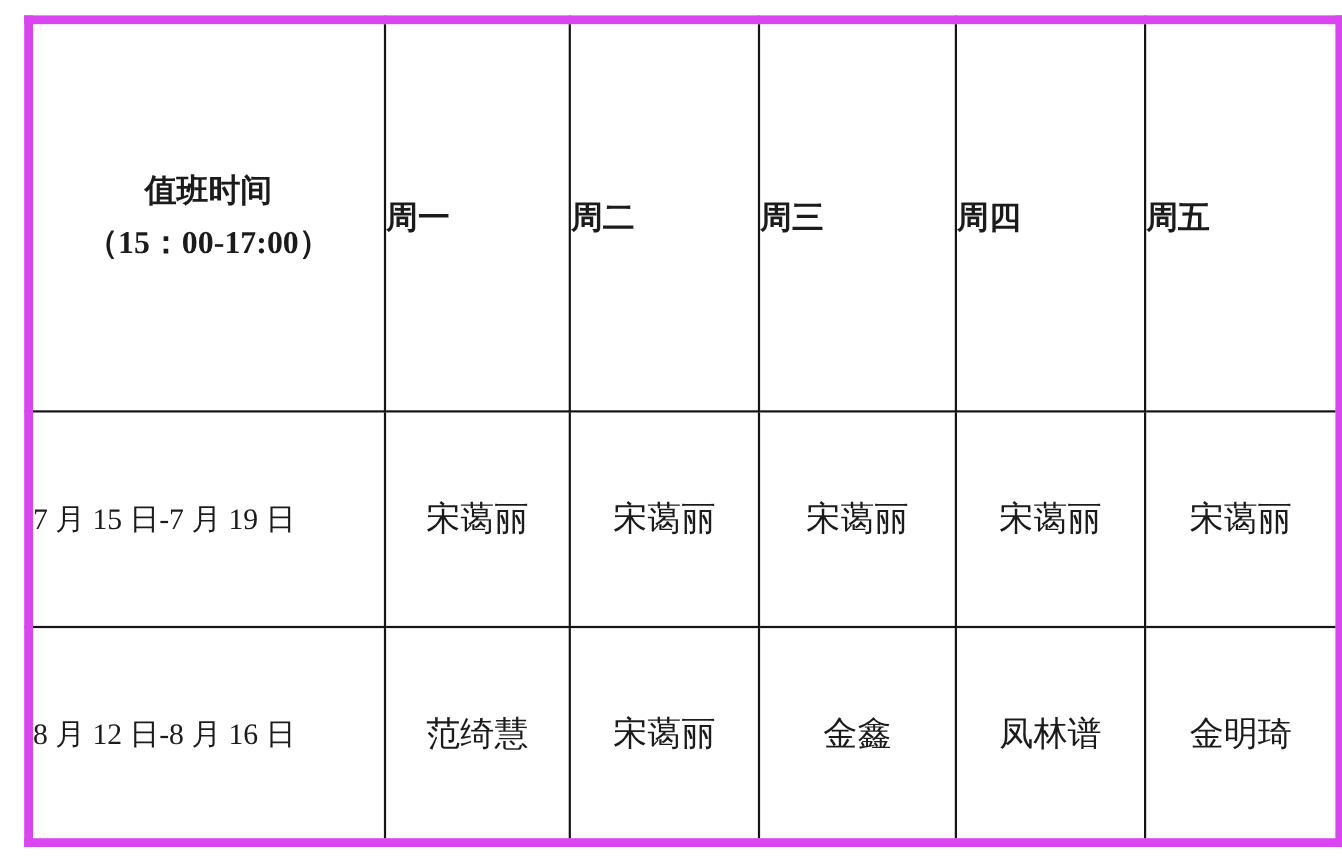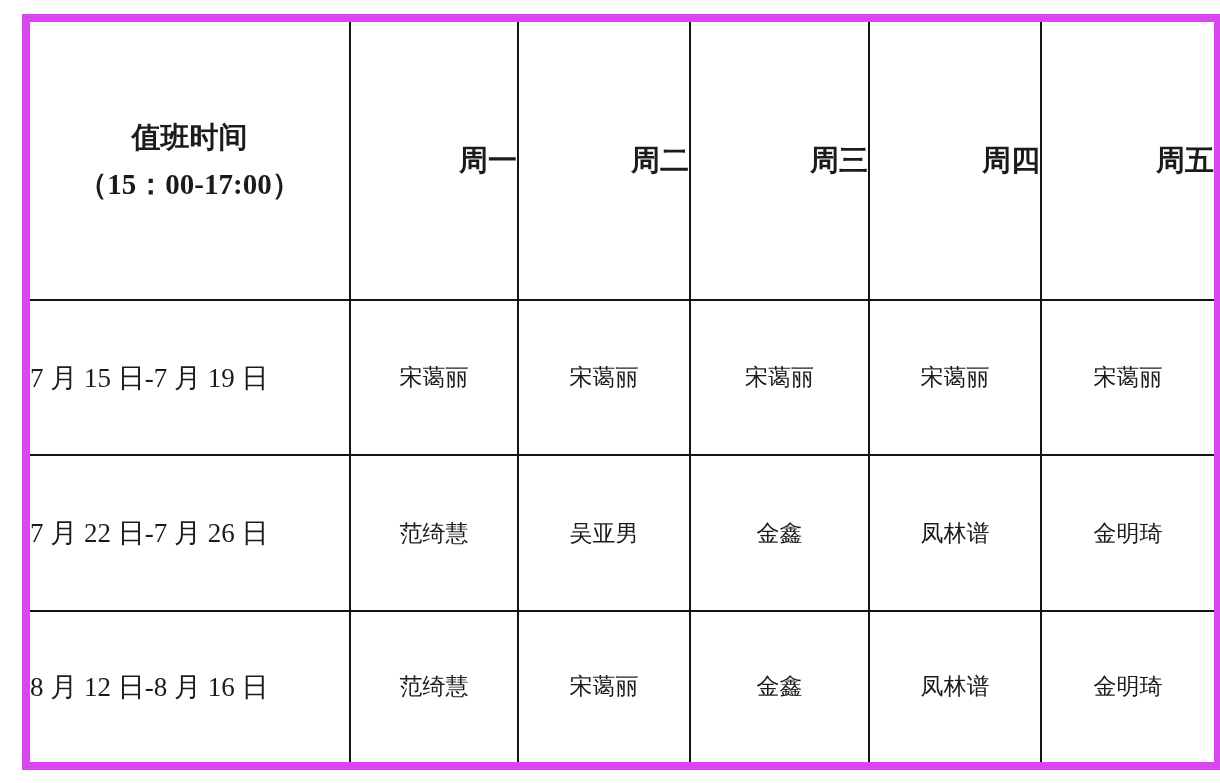--- a/index.html
+++ b/index.html
@@ -35,36 +35,36 @@
   tr.data-row.last { height: 92px; }
 
   th.time-head {
     text-align: center;
     vertical-align: middle;
     font-weight: bold;
     font-size: 29px;
     line-height: 1.6;
   }
   th.day-head {
-    text-align: right;
+    text-align: left;
     vertical-align: middle;
     font-weight: bold;
     font-size: 29px;
   }
   td.date-cell {
     text-align: left;
     vertical-align: middle;
     font-size: 27px;
     padding-left: 16px;
     white-space: nowrap;
   }
   td.name-cell {
     text-align: center;
     vertical-align: middle;
-    font-size: 23px;
+    font-size: 31px;
     white-space: nowrap;
   }
 </style>
 </head>
 <body>
 
 <table class="duty">
   <colgroup>
     <col style="width:324px">
     <col style="width:168px">
@@ -88,28 +88,20 @@
 
     <tr class="data-row">
       <td class="date-cell">7 月 15 日-7 月 19 日</td>
       <td class="name-cell">宋蔼丽</td>
       <td class="name-cell">宋蔼丽</td>
       <td class="name-cell">宋蔼丽</td>
       <td class="name-cell">宋蔼丽</td>
       <td class="name-cell">宋蔼丽</td>
     </tr>
 
-    <tr class="data-row">
-      <td class="date-cell">7 月 22 日-7 月 26 日</td>
-      <td class="name-cell">范绮慧</td>
-      <td class="name-cell">吴亚男</td>
-      <td class="name-cell">金鑫</td>
-      <td class="name-cell">凤林谱</td>
-      <td class="name-cell">金明琦</td>
-    </tr>
 
 
 
     <tr class="data-row">
       <td class="date-cell">8 月 12 日-8 月 16 日</td>
       <td class="name-cell">范绮慧</td>
       <td class="name-cell">宋蔼丽</td>
       <td class="name-cell">金鑫</td>
       <td class="name-cell">凤林谱</td>
       <td class="name-cell">金明琦</td>

